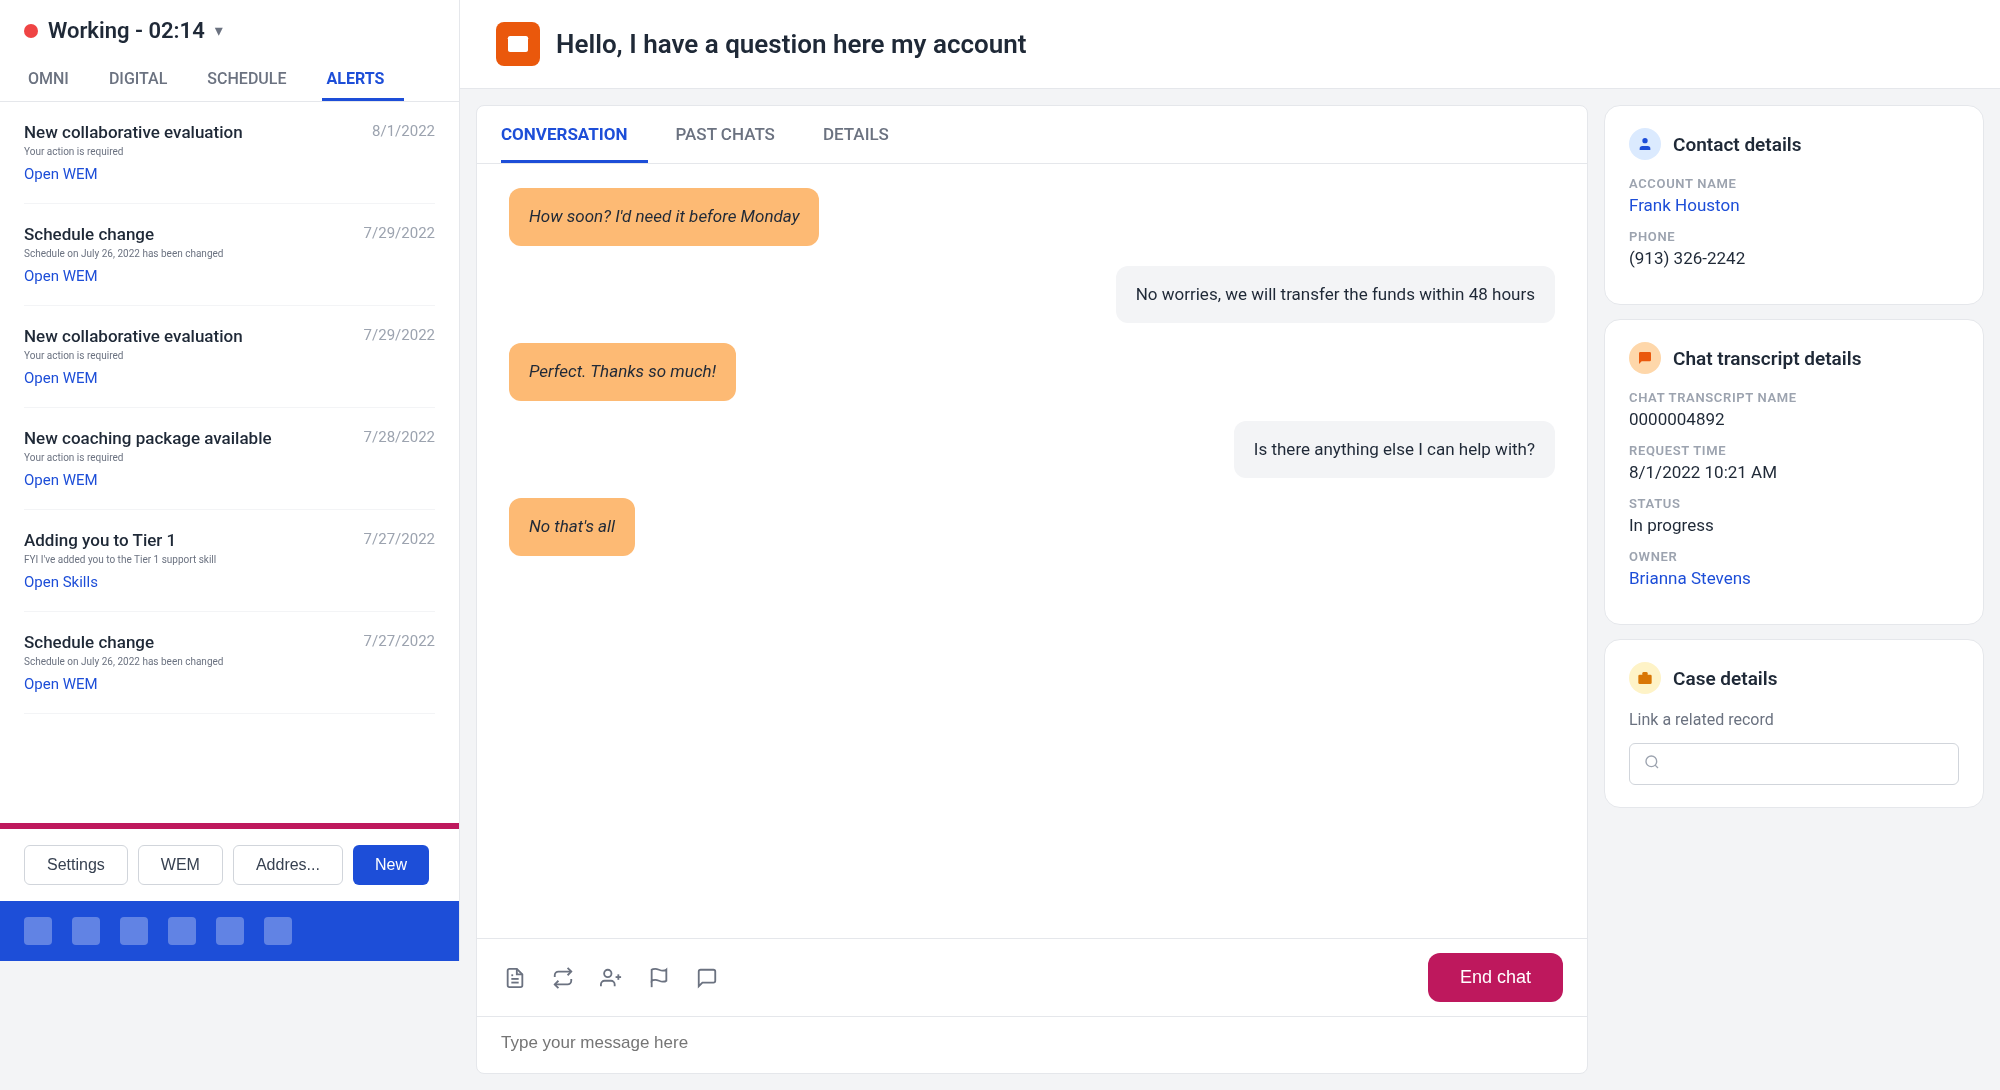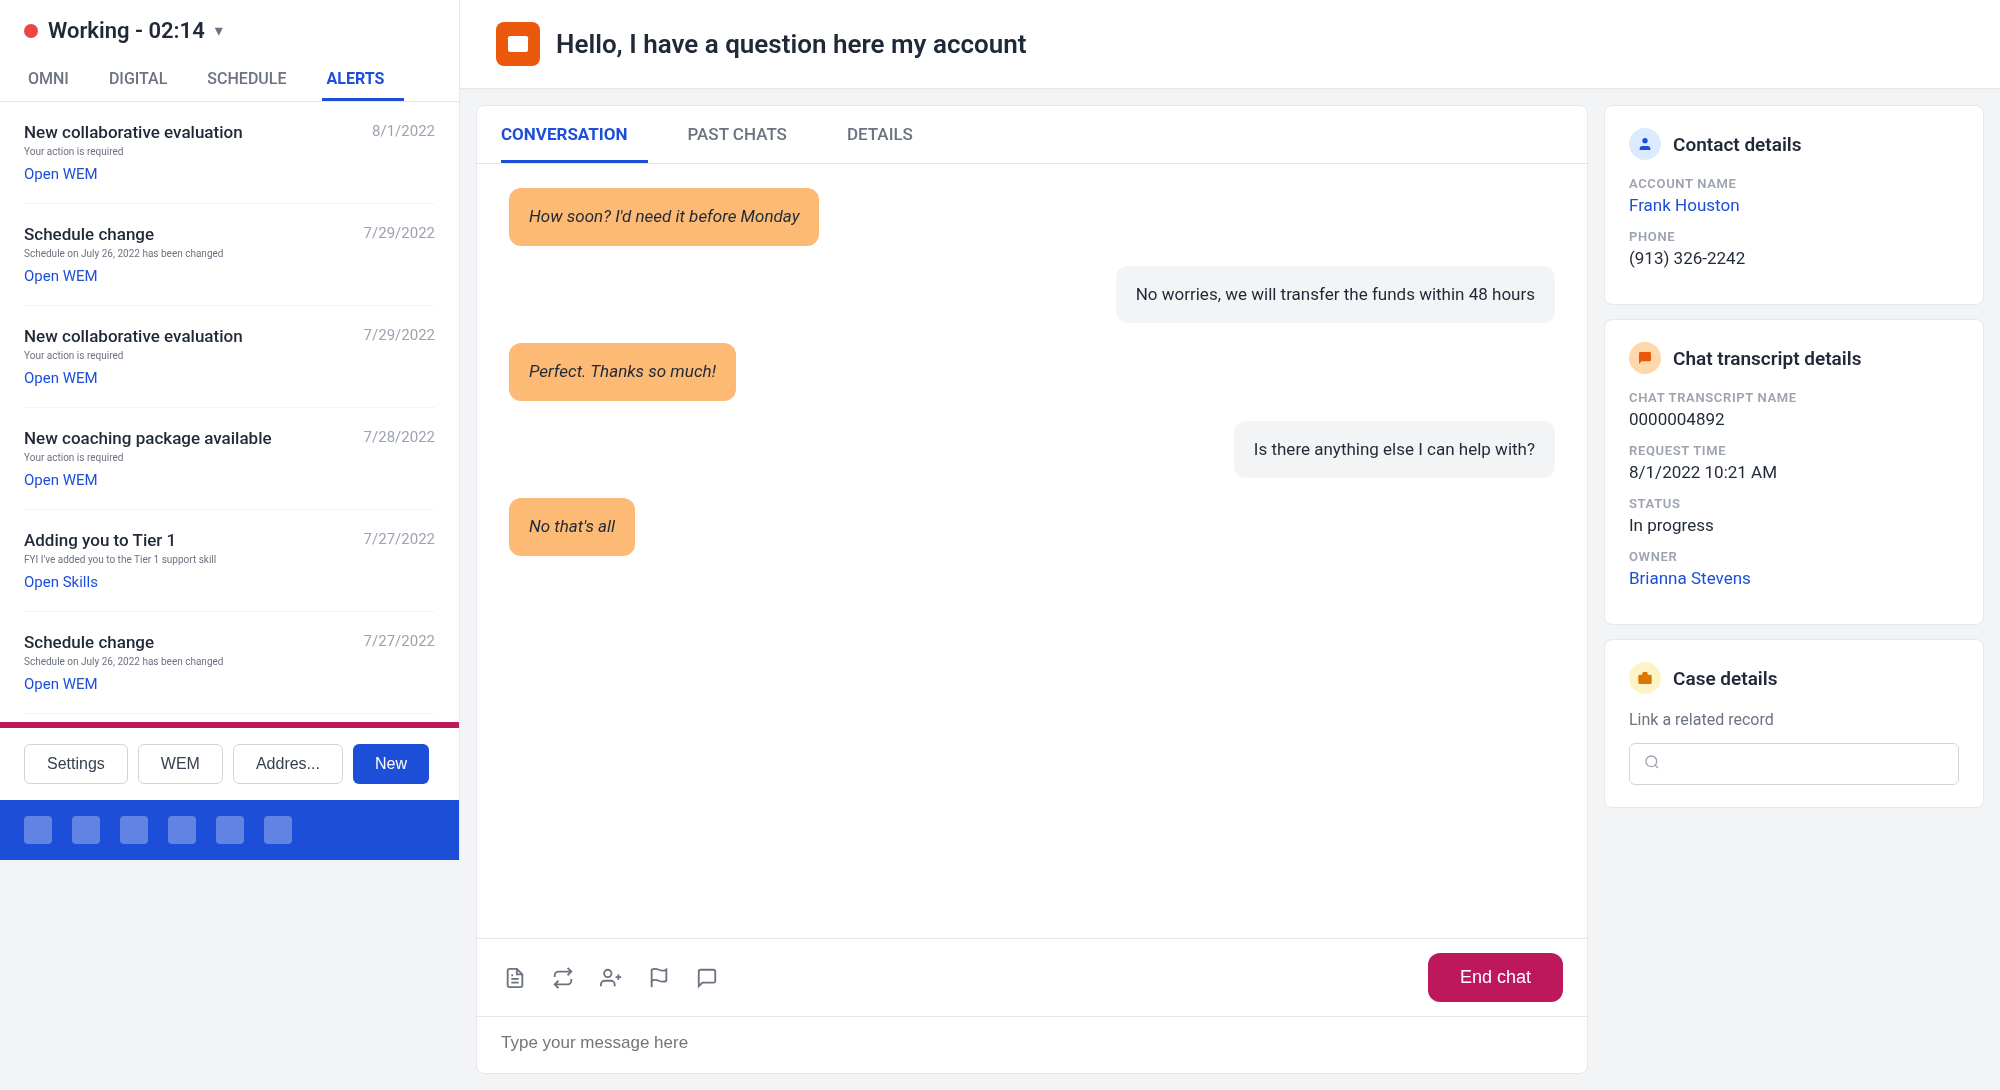--- a/index.html
+++ b/index.html
@@ -13,21 +13,21 @@
     }
 
     
     .sidebar {
       width: 460px;
       min-width: 460px;
       background: #fff;
       border-right: 1px solid #e5e7eb;
       display: flex;
       flex-direction: column;
-      height: 860px;
+      height: 961px;
     }
 
     .sidebar-header {
       padding: 18px 24px 0 24px;
       border-bottom: 1px solid #e5e7eb;
     }
 
     .status-row {
       display: flex;
       align-items: center;
@@ -205,21 +205,21 @@
       display: flex;
       flex-direction: column;
       margin: 16px 16px 16px 16px;
       border-radius: 8px;
       overflow: hidden;
       border: 1px solid #e5e7eb;
     }
 
     .conversation-tabs {
       display: flex;
-      gap: 12px;
+      gap: 0;
       border-bottom: 1px solid #e5e7eb;
       padding: 0 24px;
     }
 
     .conv-tab {
       padding: 18px 20px 16px 0;
       font-size: 17px;
       font-weight: 500;
       color: #6b7280;
       cursor: pointer;
@@ -314,21 +314,21 @@
       min-width: 380px;
       display: flex;
       flex-direction: column;
       gap: 0;
       margin: 16px 16px 16px 0;
       overflow-y: auto;
     }
 
     .info-card {
       background: #fff;
-      border-radius: 8px;
+      border-radius: 16px;
       padding: 22px 24px;
       margin-bottom: 14px;
       border: 1px solid #e5e7eb;
     }
 
     .info-card-header {
       display: flex;
       align-items: center;
       gap: 12px;
       margin-bottom: 16px;

